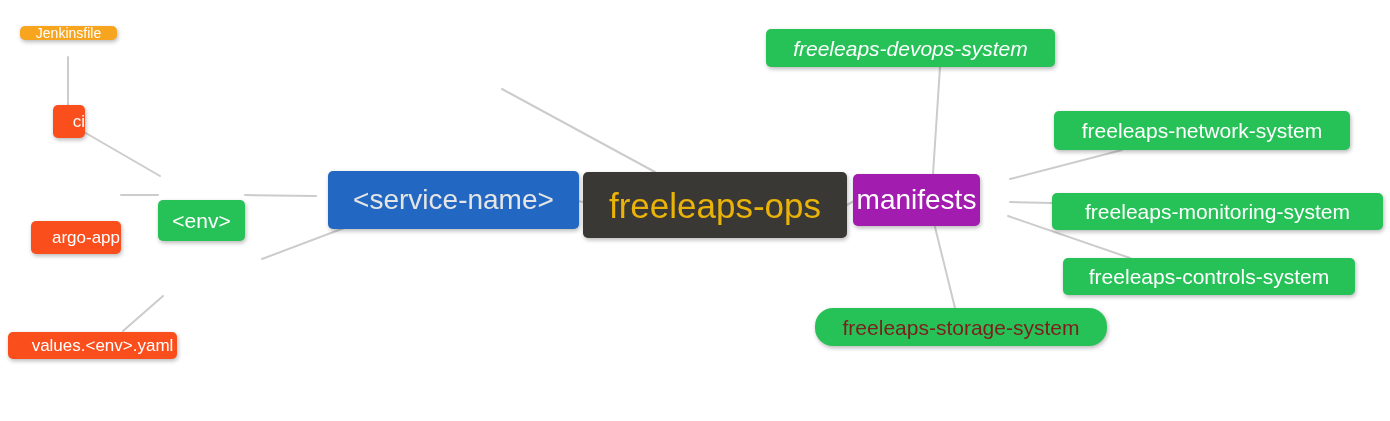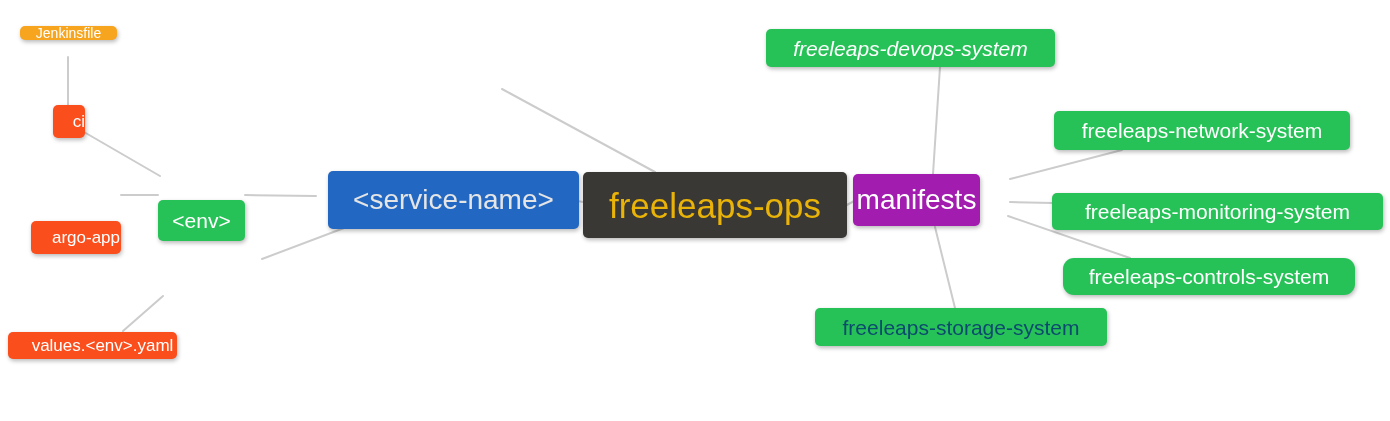--- a/index.html
+++ b/index.html
@@ -88,19 +88,19 @@
     </div>
     <div class="node lvl2" style="left: 766px; top: 29px; width: 289px; height: 38px; background: rgb(39, 194, 87); color: rgb(255, 255, 255); font-style: italic;">
       <span>freeleaps-devops-system</span>
     </div>
     <div class="node lvl2" style="left: 1054px; top: 111px; width: 296px; height: 39px; background: rgb(39, 194, 87); color: rgb(255, 255, 255);">
       <span>freeleaps-network-system</span>
     </div>
     <div class="node lvl2" style="left: 1052px; top: 193px; width: 331px; height: 37px; background: rgb(39, 194, 87); color: rgb(255, 255, 255);">
       <span>freeleaps-monitoring-system</span>
     </div>
-    <div class="node lvl2" style="left: 1063px; top: 258px; width: 292px; height: 37px; background: rgb(39, 194, 87); color: rgb(255, 255, 255); border-radius: 11px;">
+    <div class="node lvl2" style="left: 1063px; top: 258px; width: 292px; height: 37px; background: rgb(39, 194, 87); color: rgb(255, 255, 255);">
       <span>freeleaps-controls-system</span>
     </div>
-    <div class="node lvl2" style="left: 815px; top: 308px; width: 292px; height: 38px; background: rgb(39, 194, 87); color: #0c4a6e;">
+    <div class="node lvl2" style="left: 815px; top: 308px; width: 292px; height: 38px; background: rgb(39, 194, 87); color: #7f1d1d; border-radius: 18px;">
       <span>freeleaps-storage-system</span>
     </div>
   </div>
 
 </body></html>

